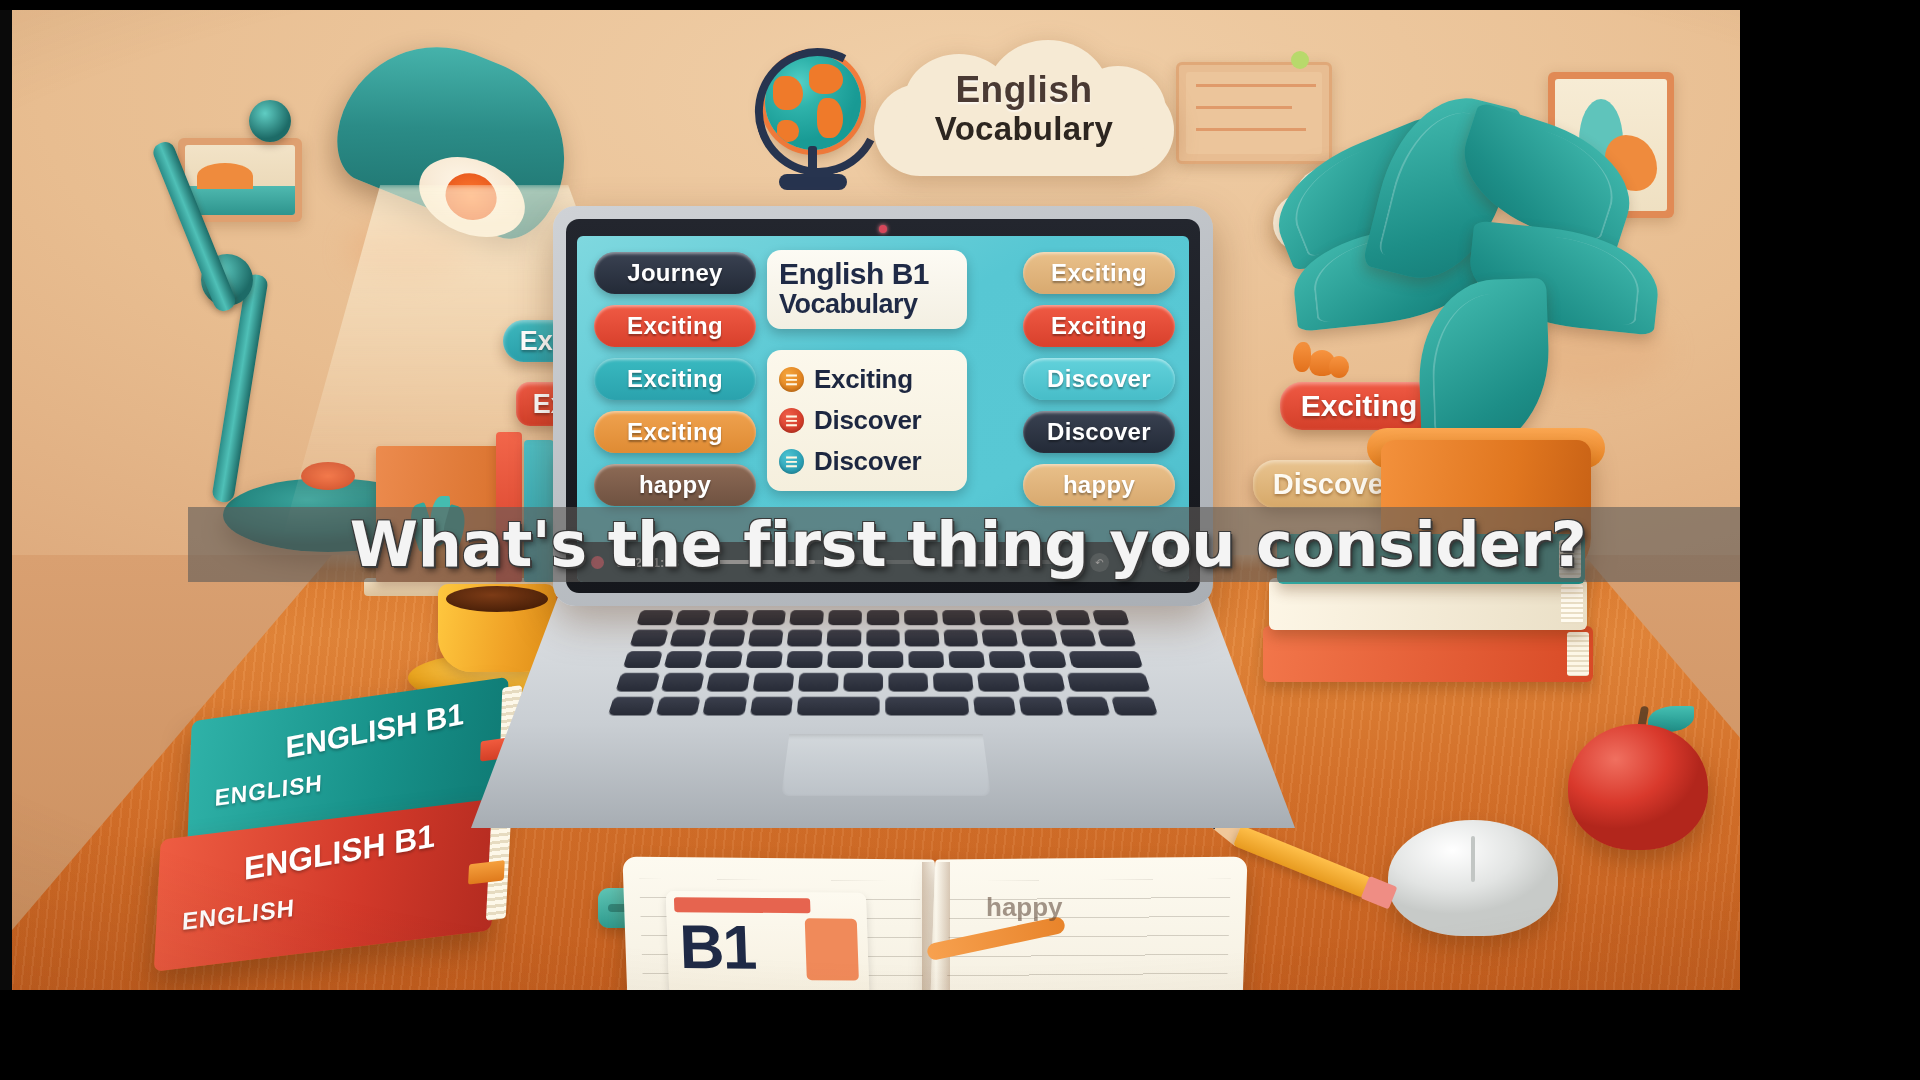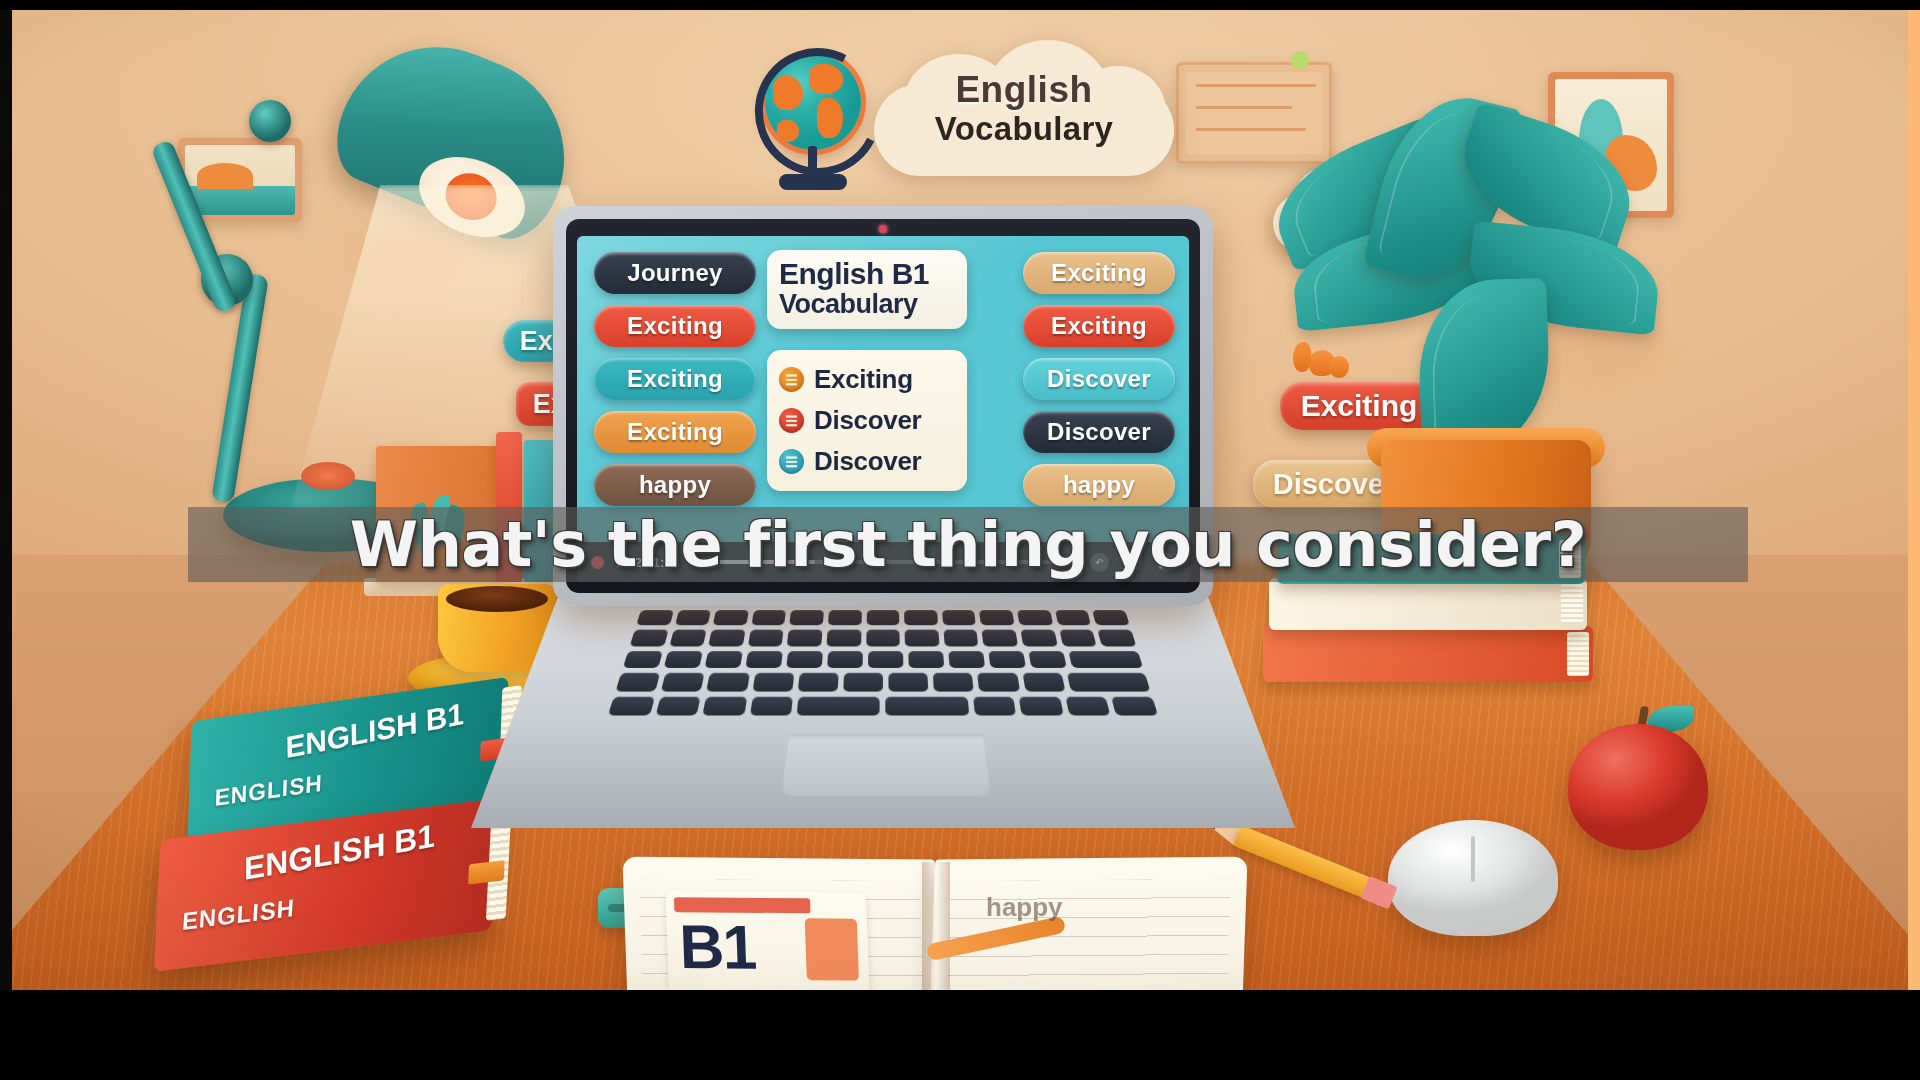--- a/index.html
+++ b/index.html
@@ -1,18 +1,18 @@
 <!DOCTYPE html>
 <html><head>
 <meta charset="utf-8">
 <style>
   html,body{margin:0;padding:0;background:#000;}
   body{width:1920px;height:1080px;overflow:hidden;font-family:"Liberation Sans",sans-serif;}
 
-  #stage{position:relative;width:1920px;height:1080px;background:#fdba74;overflow:hidden;}
+  #stage{position:relative;width:1740px;height:1080px;background:#bef264;overflow:hidden;}
 
   
   .bar{position:absolute;left:0;width:1920px;background:#000;z-index:60;}
   .bar.top{top:0;height:10px;}
   .bar.bottom{bottom:0;height:90px;}
   .bar.left{position:absolute;top:0;left:0;width:8px;height:1080px;background:#0a0a0a;z-index:59;}
   .bar.right{position:absolute;top:0;right:0;width:12px;height:1080px;background:#0a0a0a;z-index:59;}
 
   
   #illo{position:absolute;left:8px;top:10px;width:1900px;height:980px;overflow:hidden;

